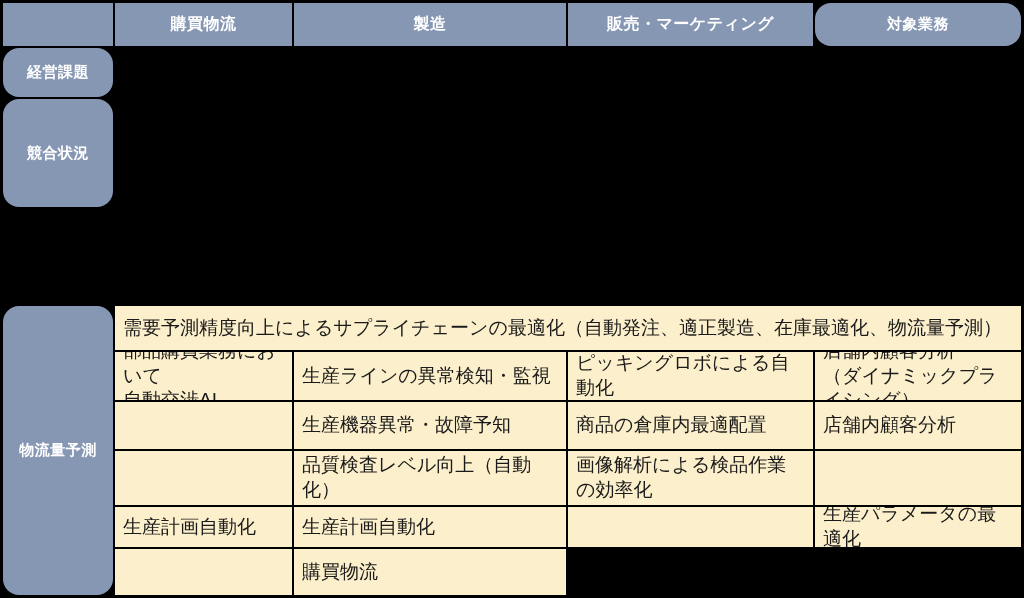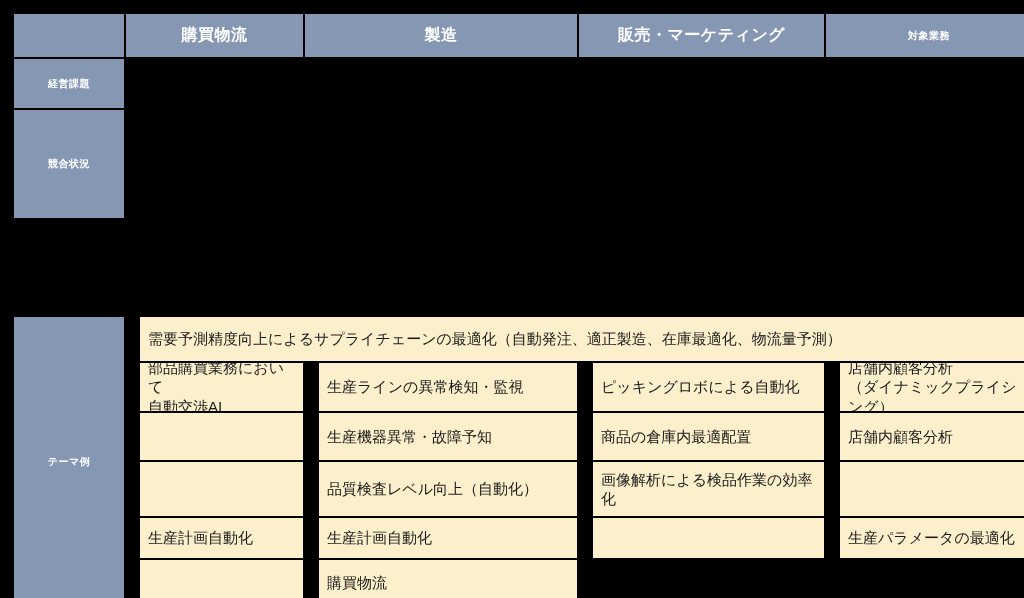--- a/index.html
+++ b/index.html
@@ -10,72 +10,71 @@
   }
   .tbl {
     width: 1024px;
     height: 598px;
     box-sizing: border-box;
     background: var(--border, #000000);
     display: grid;
     grid-template-columns: 110px 177px 272px 245px 206px;
     grid-template-rows: 43px 49px 108px 49px 44px 44px 48px 47px 54px 40px 46px;
     gap: 2px;
-    padding: 14px;
+    padding: 3px;
   }
   .hcell {
     background: var(--header-bg, #8697B4);
     color: var(--header-text, #FFFFFF);
     font-weight: bold;
     font-size: 16px;
     display: flex;
     align-items: center;
     justify-content: center;
     text-align: center;
     letter-spacing: 0.5px;
   }
-  .rowhead { font-size: 10px; }
+  .rowhead { font-size: 15px; border-radius: 16px; }
   .corner { background: var(--header-bg, #8697B4); }
   .redacted {
     grid-column: 2 / 6;
     grid-row: 2 / 6;
     background: var(--redacted-bg, #000000);
   }
   .themehead { grid-row: 6 / 12; }
   .ccell {
     background: var(--cell-bg, #FCEFCB);
     color: var(--cell-text, #1A1A1A);
-    font-size: 15px;
+    font-size: 19px;
     line-height: 1.3;
     display: flex;
     align-items: center;
     padding: 3px 8px;
     white-space: pre-line;
     overflow: hidden;
-    margin-left: 14px;
   }
   .span4 { grid-column: 2 / 6; }
 </style>
 </head>
 <body>
 
 <div class="tbl">
 
   <div class="hcell corner"></div>
   <div class="hcell">購買物流</div>
   <div class="hcell">製造</div>
   <div class="hcell">販売・マーケティング</div>
 
   <div class="hcell rowhead">対象業務</div>
   <div class="hcell rowhead">経営課題</div>
   <div class="hcell rowhead">競合状況</div>
 
   <div class="redacted"></div>
 
-  <div class="hcell rowhead themehead">テーマ例</div>
+  <div class="hcell rowhead themehead">物流量予測</div>
 
   <div class="ccell span4">需要予測精度向上によるサプライチェーンの最適化（自動発注、適正製造、在庫最適化、物流量予測）</div>
 
   <div class="ccell">部品購買業務において
 自動交渉AI</div>
   <div class="ccell">生産ラインの異常検知・監視</div>
   <div class="ccell">ピッキングロボによる自動化</div>
   <div class="ccell">店舗内顧客分析
 （ダイナミックプライシング）</div>
 

